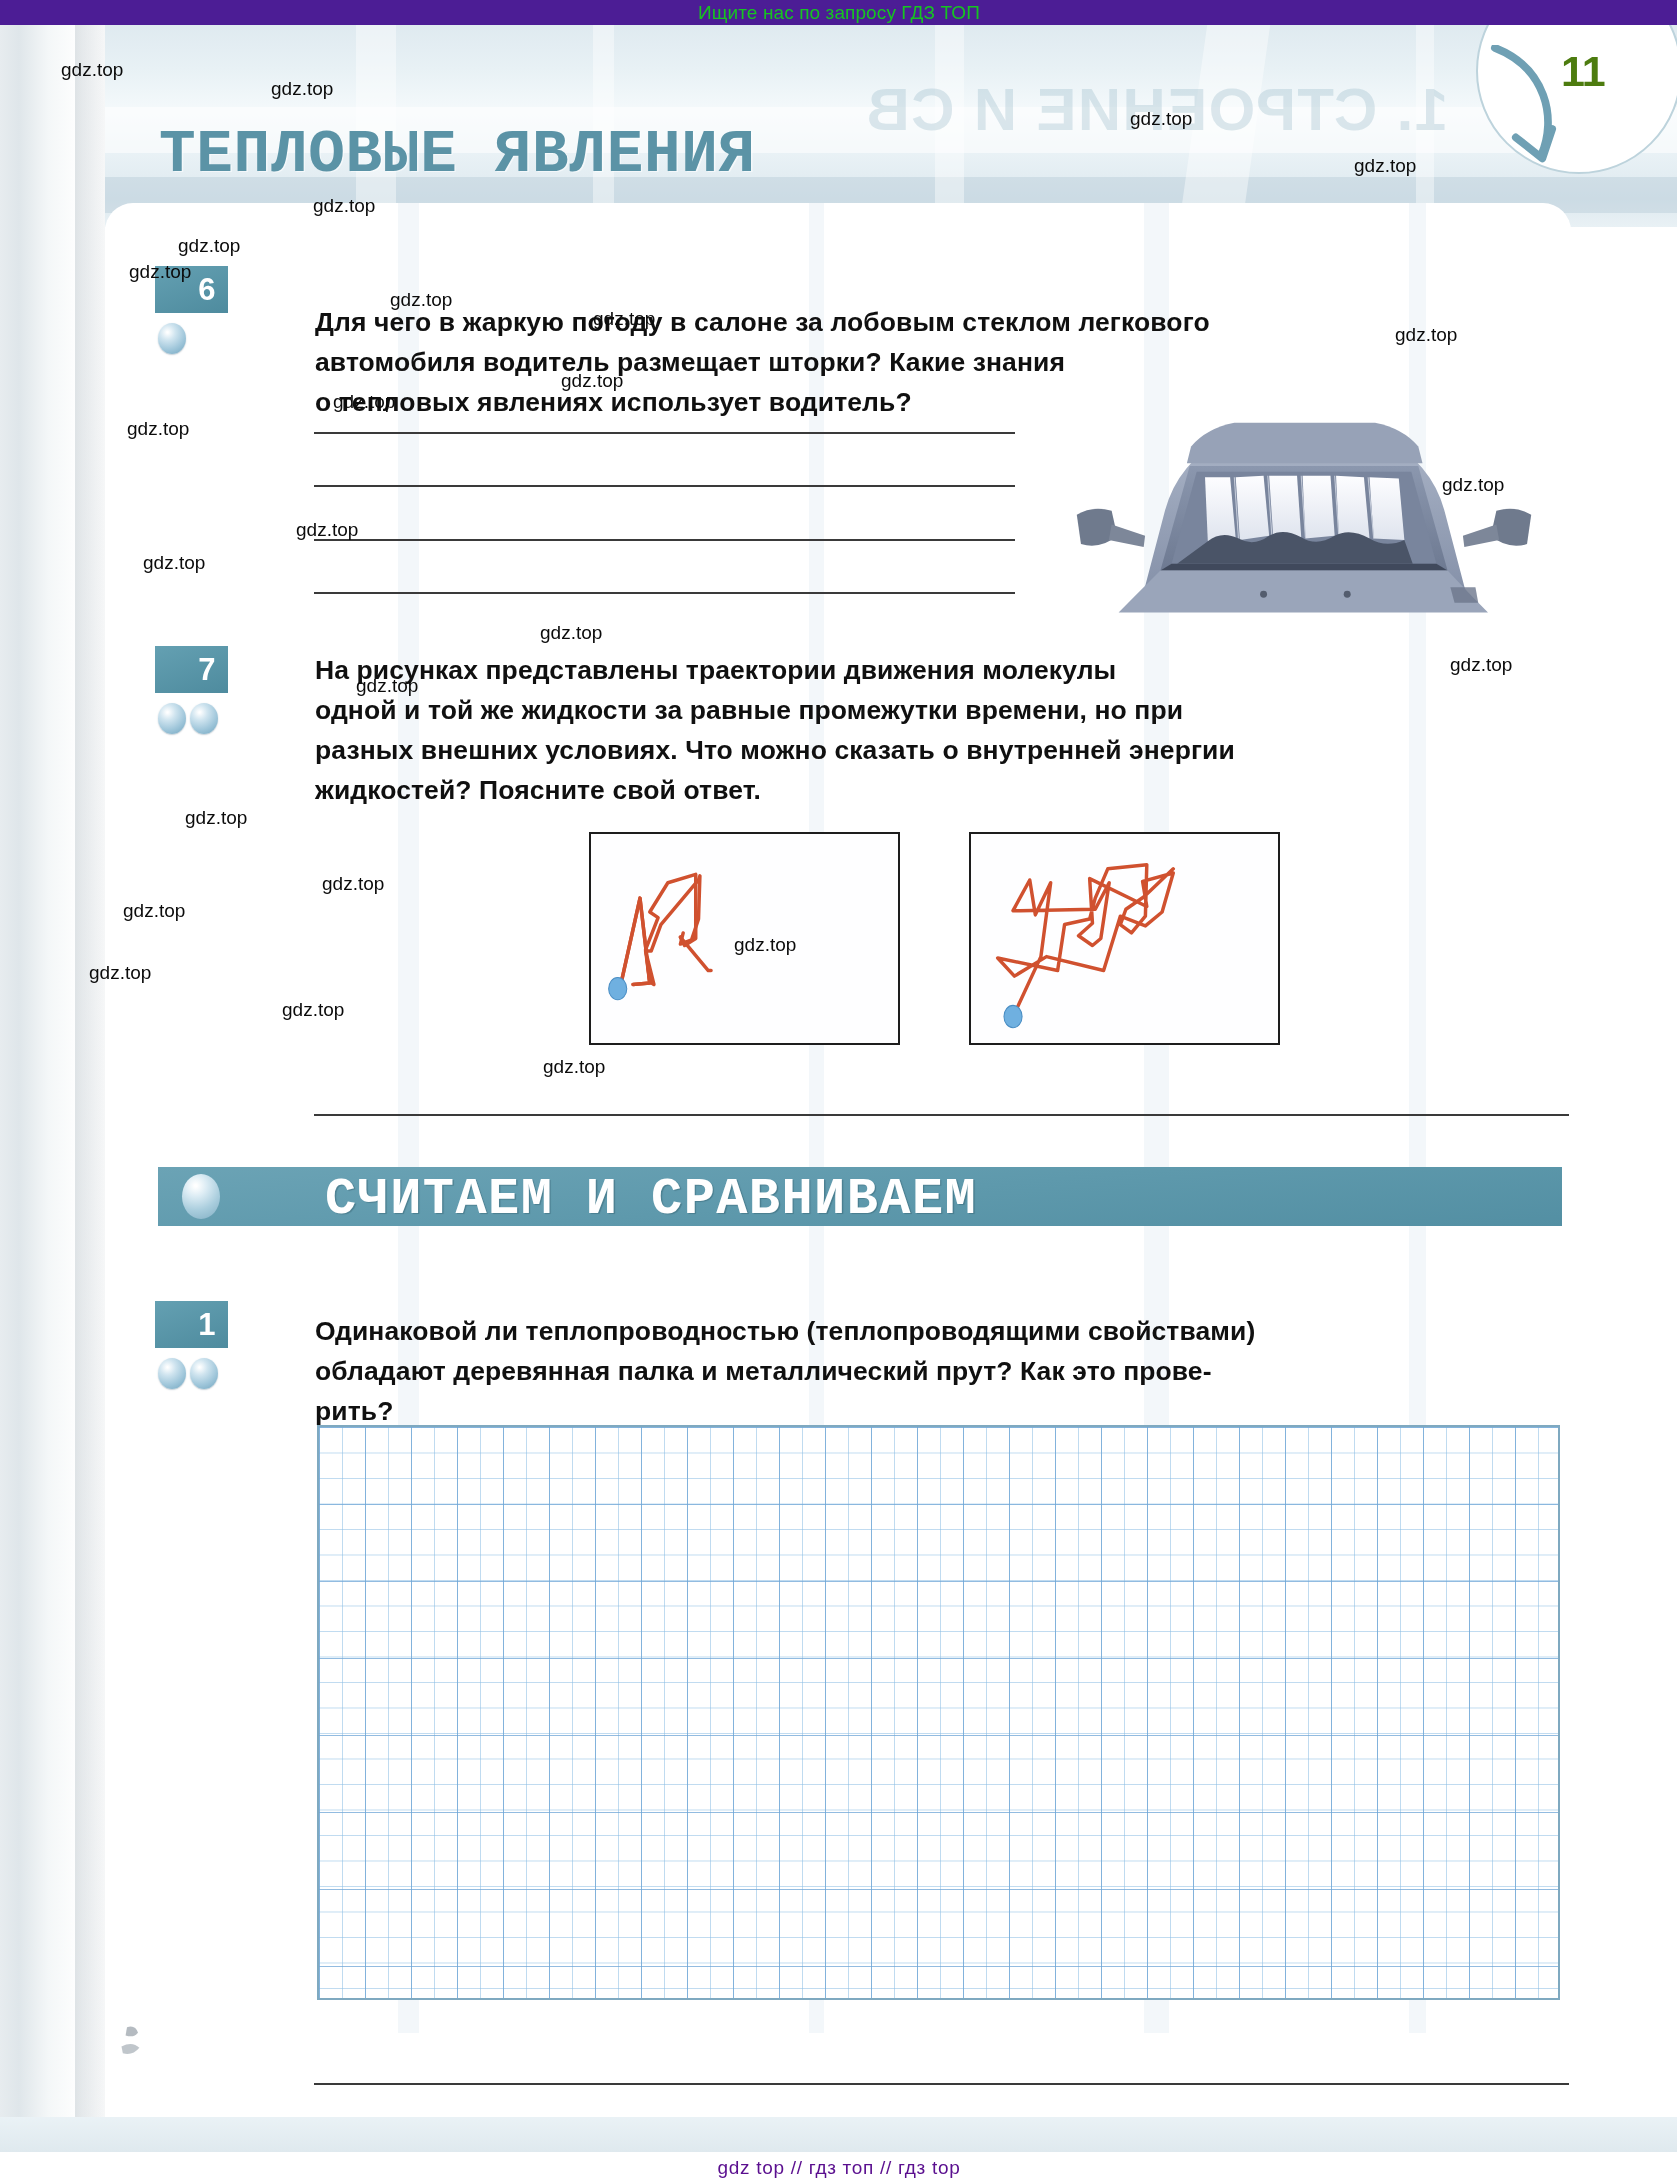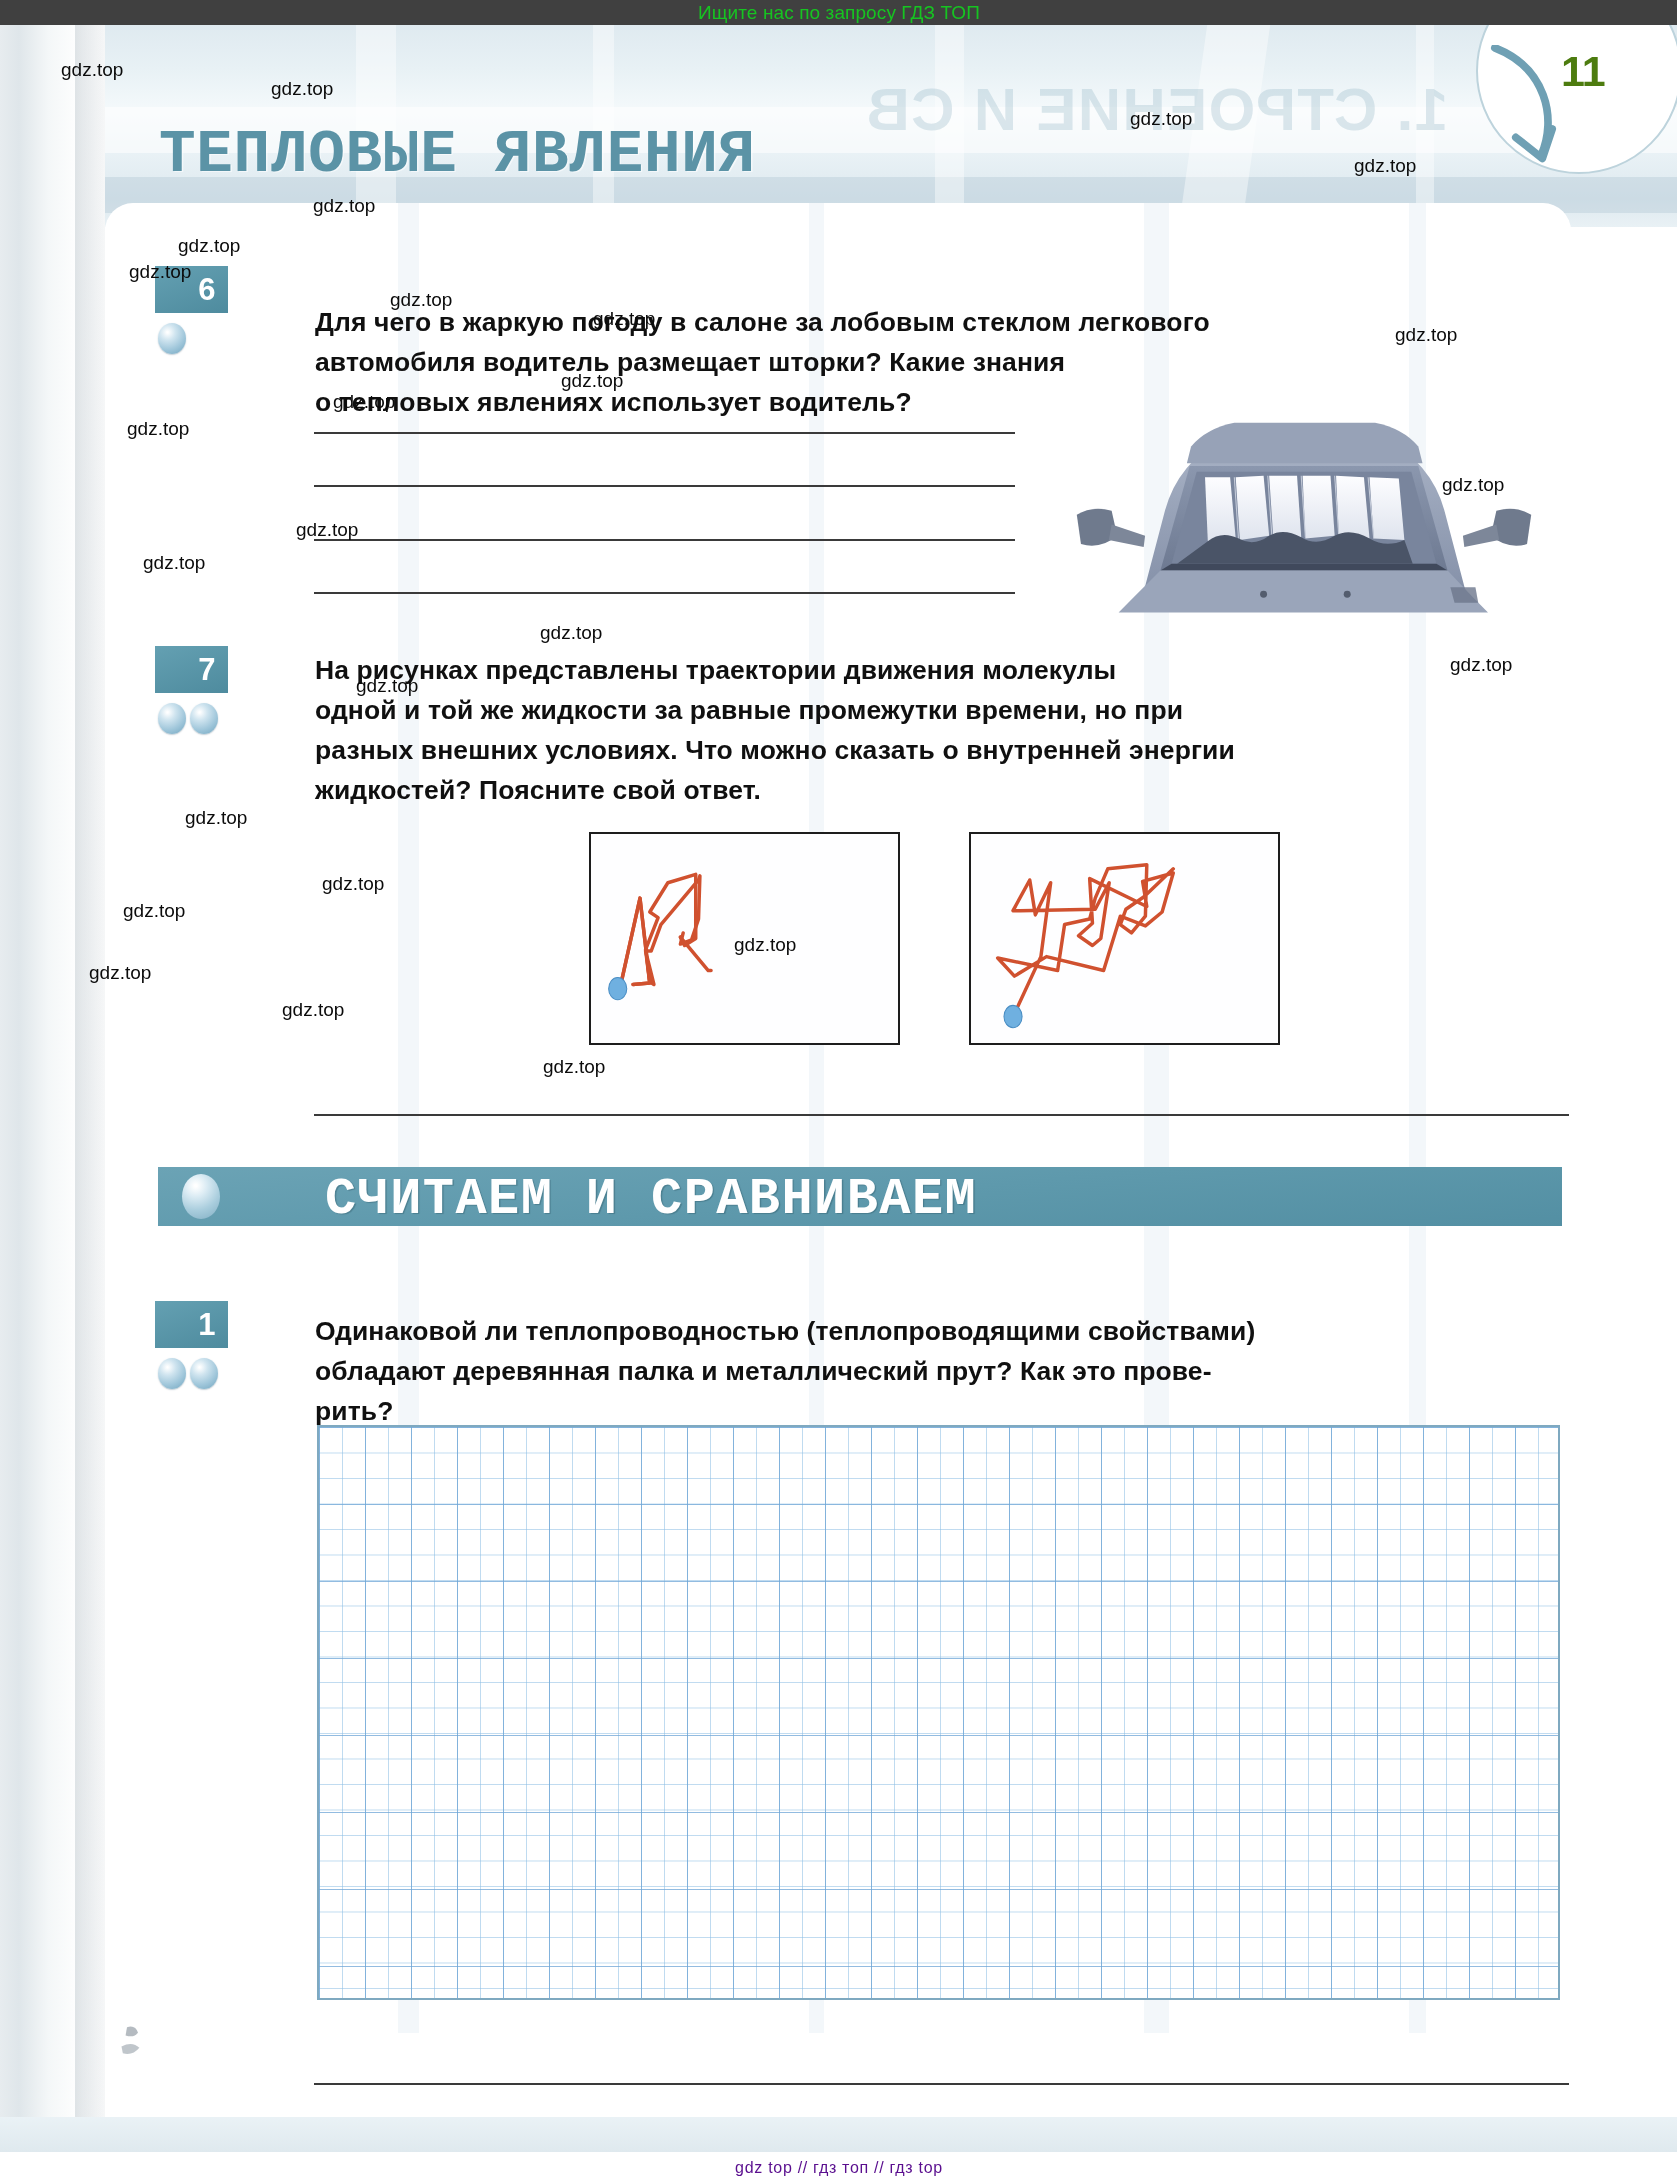--- a/index.html
+++ b/index.html
@@ -8,21 +8,21 @@
     background:#ffffff;
     font-family:"Liberation Sans", sans-serif;
     overflow:hidden;
     position:relative;
   }
 
   
   .promo-bar{
     position:absolute;left:0;top:0;width:1678px;height:25px;
     display:flex;align-items:center;justify-content:center;
-    background:#404040;z-index:40;
+    background:#4c1d95;z-index:40;
   }
   .promo-bar span{
     color:#16c421;font-size:19px;font-weight:400;letter-spacing:0.1px;
     font-family:"Liberation Sans", sans-serif;
   }
 
   
   .page{
     position:absolute;left:0;top:25px;width:1678px;height:2127px;
     background:#ffffff;overflow:hidden;
@@ -195,21 +195,21 @@
     position:absolute;color:#0b0b0b;font-size:19px;font-weight:400;
     font-family:"Liberation Sans", sans-serif;white-space:nowrap;
   }
 
   
   .footer{
     position:absolute;left:0;top:2152px;width:1678px;height:31px;
     display:flex;align-items:center;justify-content:center;background:#ffffff;
   }
   .footer span{
-    color:#5a0f8f;font-size:16px;letter-spacing:0.7px;
+    color:#5a0f8f;font-size:19px;letter-spacing:0.7px;
     font-family:"Liberation Sans", sans-serif;
   }
 </style>
 </head>
 <body>
 
 <div class="promo-bar">
   <span>Ищите нас по запросу ГДЗ ТОП</span>
 </div>
 

